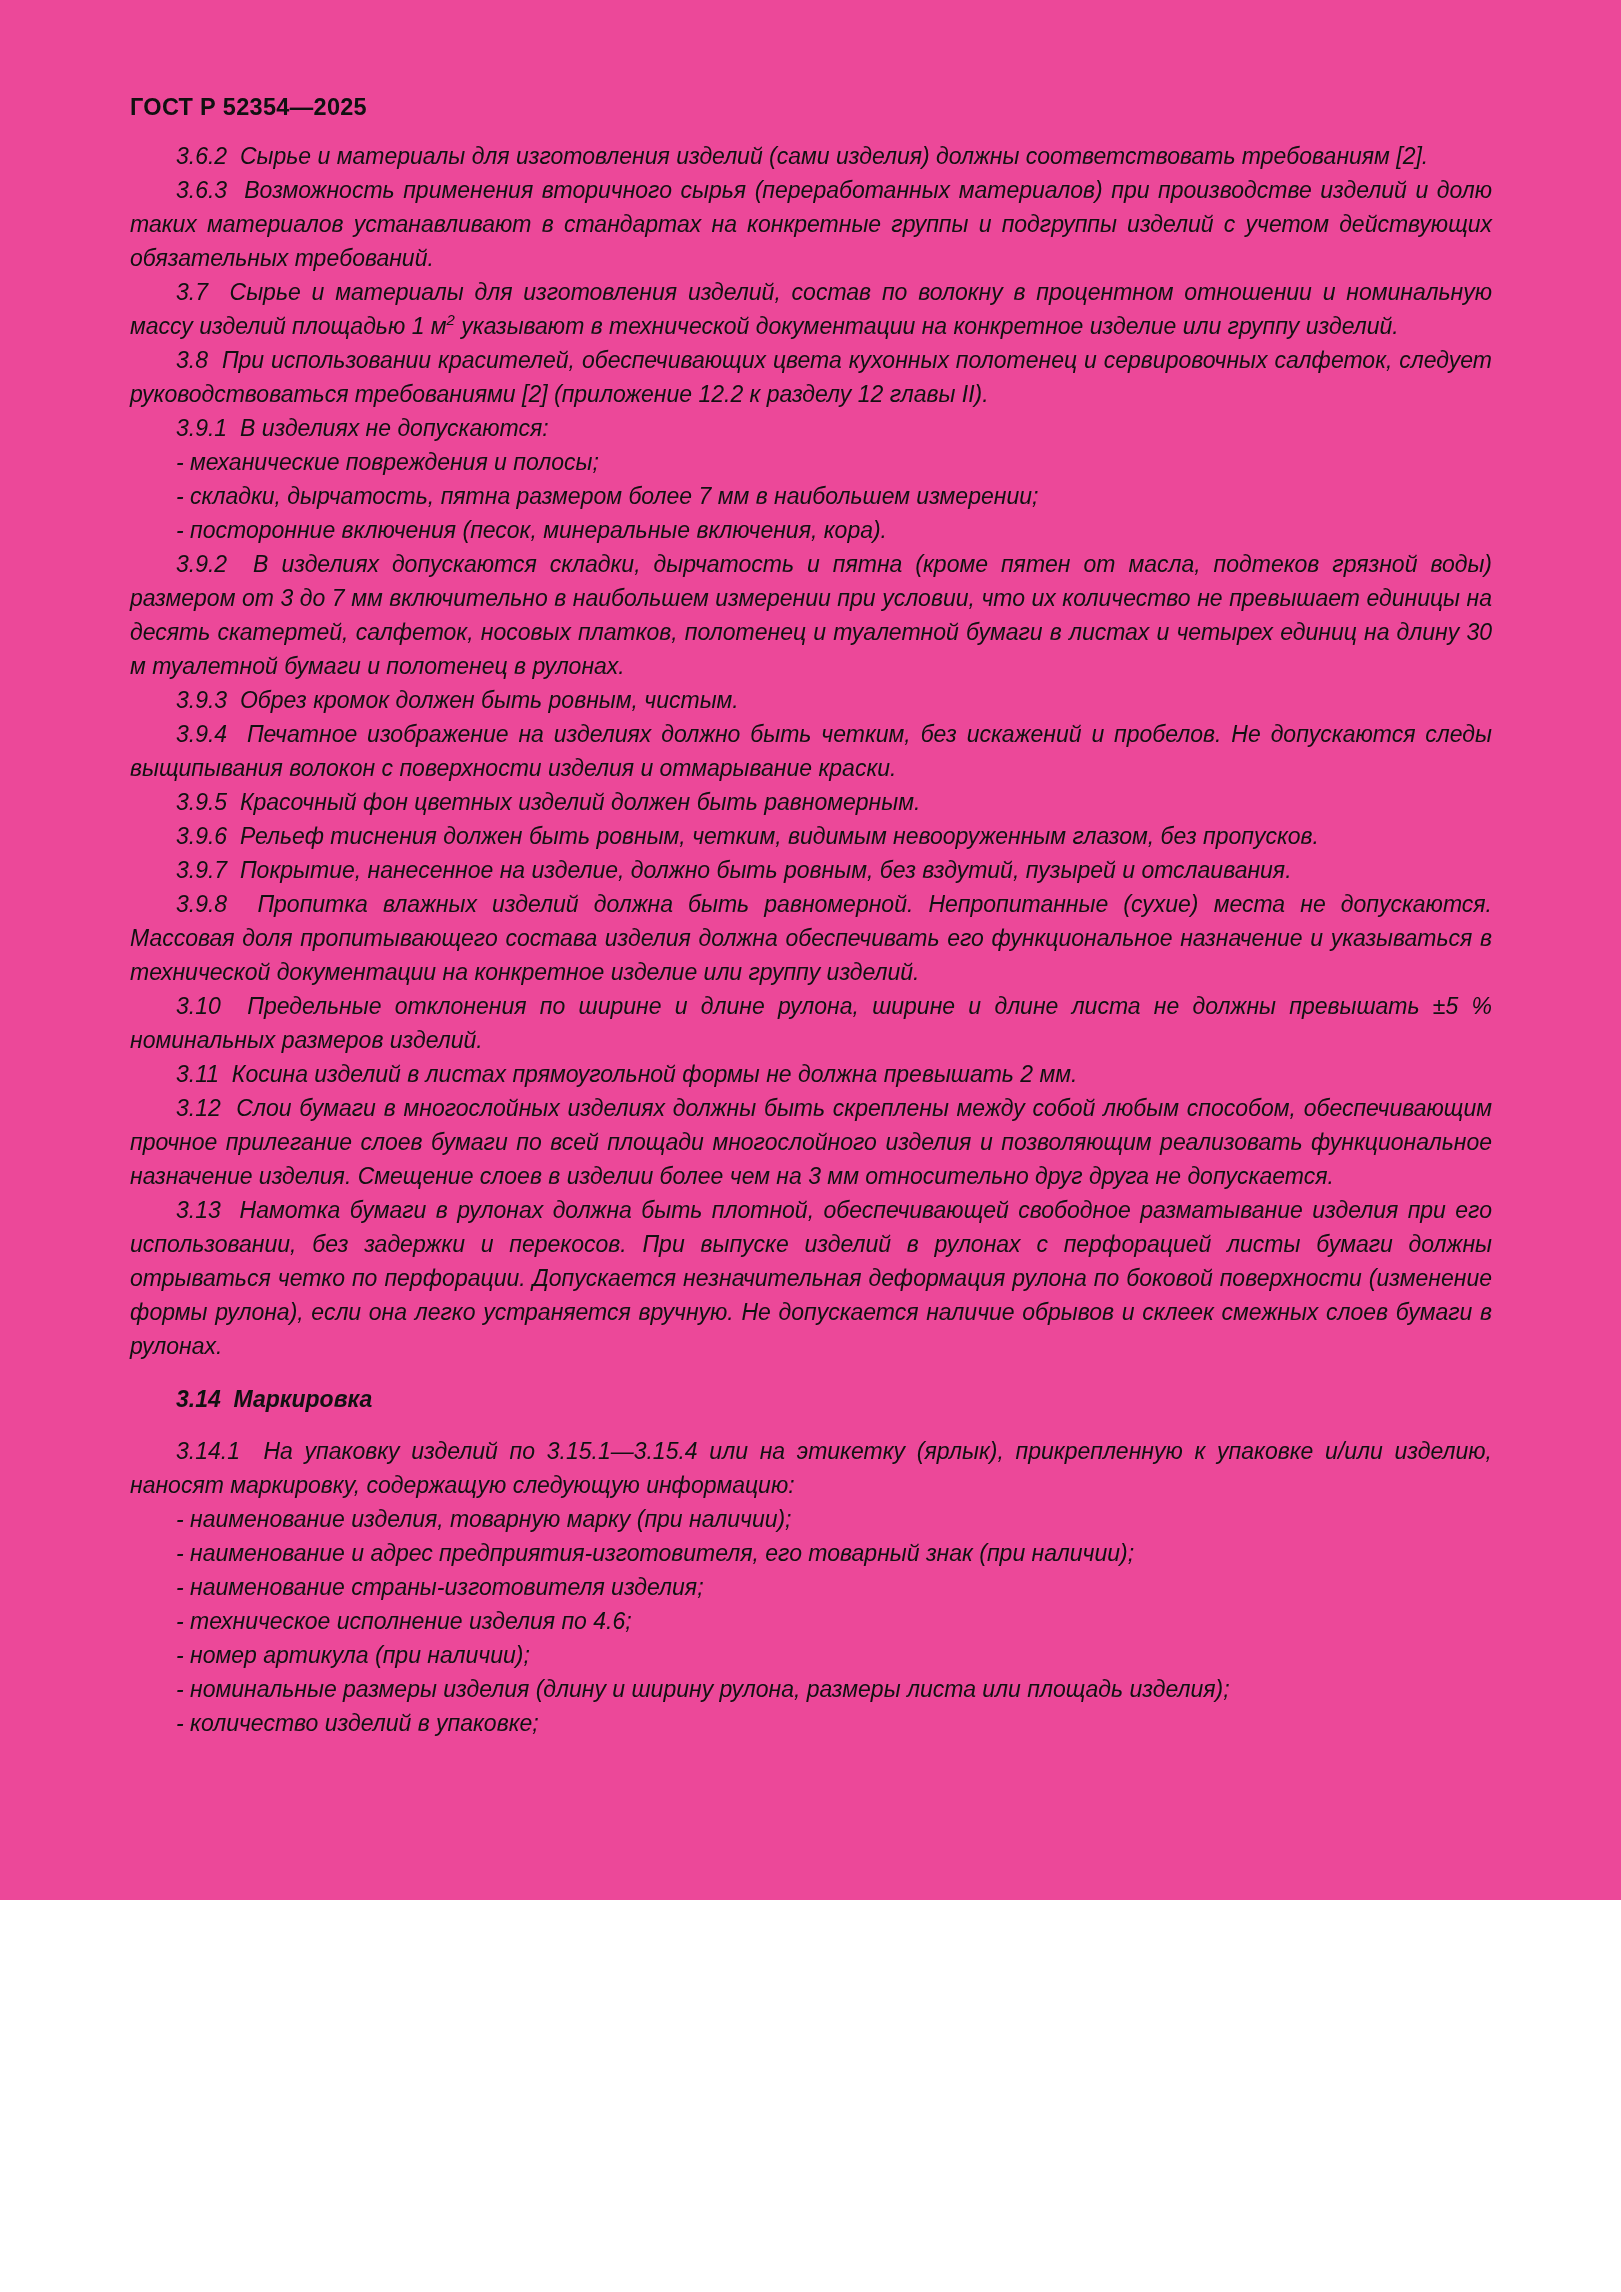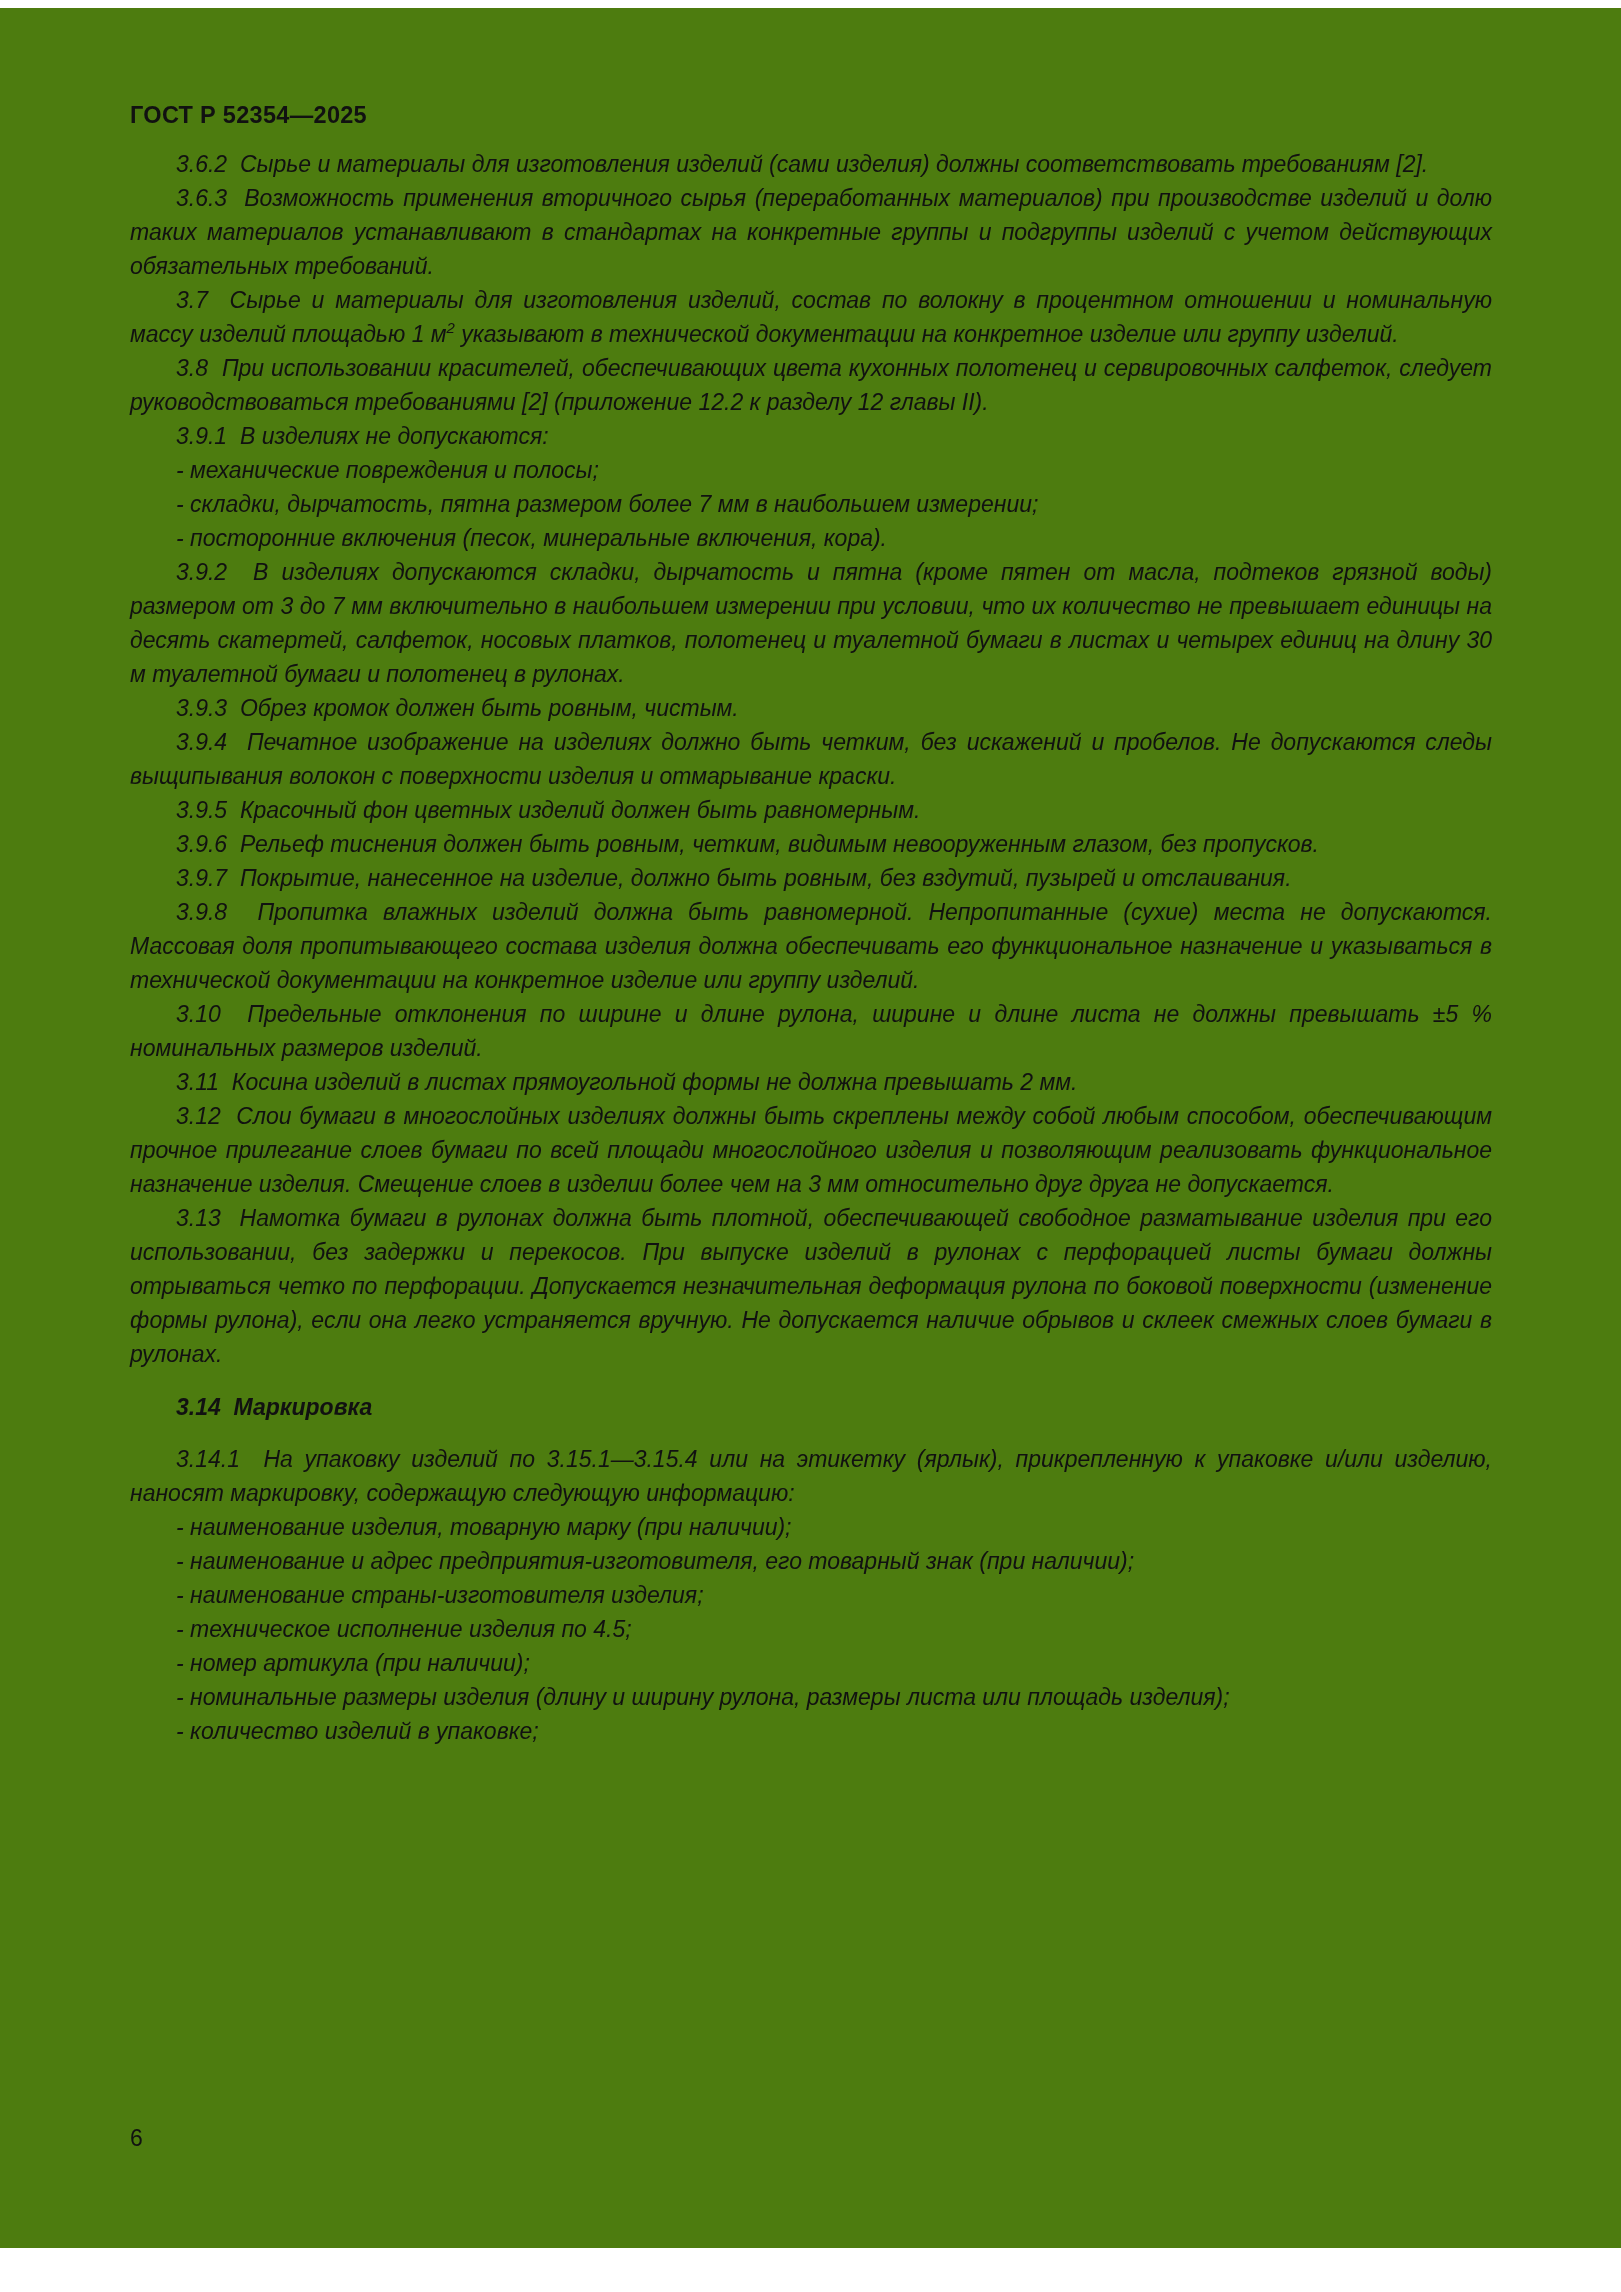--- a/index.html
+++ b/index.html
@@ -1,26 +1,25 @@
 <!DOCTYPE html>
 <html lang="ru"><head>
 <meta charset="utf-8">
 <title>ГОСТ Р 52354—2025 — стр. 6</title>
 <style>
   * { margin: 0; padding: 0; box-sizing: border-box; }
   html, body { background: #ffffff; }
   .page {
     position: relative;
     width: 1621px;
-    height: 2240px;
-    background: #4d7c0f;
+    height: 1900px;
+    background: #ec4899;
     font-family: "Liberation Sans", "DejaVu Sans", sans-serif;
     color: #111111;
     overflow: hidden;
-    margin-top: 8px;
   }
   .doc-header {
     position: absolute;
     top: 94px;
     left: 130px;
     font-size: 23.5px;
     font-weight: bold;
     letter-spacing: 0.3px;
     white-space: nowrap;
   }
@@ -76,21 +75,21 @@
       <p class="body">3.9.8&nbsp; Пропитка влажных изделий должна быть равномерной. Непропитанные (сухие) места не допускаются. Массовая доля пропитывающего состава изделия должна обеспечивать его функциональное назначение и указываться в технической документации на конкретное изделие или группу изделий.</p>
       <p class="body">3.10&nbsp; Предельные отклонения по ширине и длине рулона, ширине и длине листа не должны превышать ±5 % номинальных размеров изделий.</p>
       <p class="body">3.11&nbsp; Косина изделий в листах прямоугольной формы не должна превышать 2 мм.</p>
       <p class="body">3.12&nbsp; Слои бумаги в многослойных изделиях должны быть скреплены между собой любым способом, обеспечивающим прочное прилегание слоев бумаги по всей площади многослойного изделия и позволяющим реализовать функциональное назначение изделия. Смещение слоев в изделии более чем на 3 мм относительно друг друга не допускается.</p>
       <p class="body">3.13&nbsp; Намотка бумаги в рулонах должна быть плотной, обеспечивающей свободное разматывание изделия при его использовании, без задержки и перекосов. При выпуске изделий в рулонах с перфорацией листы бумаги должны отрываться четко по перфорации. Допускается незначительная деформация рулона по боковой поверхности (изменение формы рулона), если она легко устраняется вручную. Не допускается наличие обрывов и склеек смежных слоев бумаги в рулонах.</p>
       <p class="heading">3.14&nbsp; Маркировка</p>
       <p class="body">3.14.1&nbsp; На упаковку изделий по 3.15.1—3.15.4 или на этикетку (ярлык), прикрепленную к упаковке и/или изделию, наносят маркировку, содержащую следующую информацию:</p>
       <p class="list">- наименование изделия, товарную марку (при наличии);</p>
       <p class="list">- наименование и адрес предприятия-изготовителя, его товарный знак (при наличии);</p>
       <p class="list">- наименование страны-изготовителя изделия;</p>
-      <p class="list">- техническое исполнение изделия по 4.5;</p>
+      <p class="list">- техническое исполнение изделия по 4.6;</p>
       <p class="list">- номер артикула (при наличии);</p>
       <p class="list">- номинальные размеры изделия (длину и ширину рулона, размеры листа или площадь изделия);</p>
       <p class="list">- количество изделий в упаковке;</p>
     </div>
 
   <div class="page-number">6</div>
 </div>
 
 
 </body></html>

